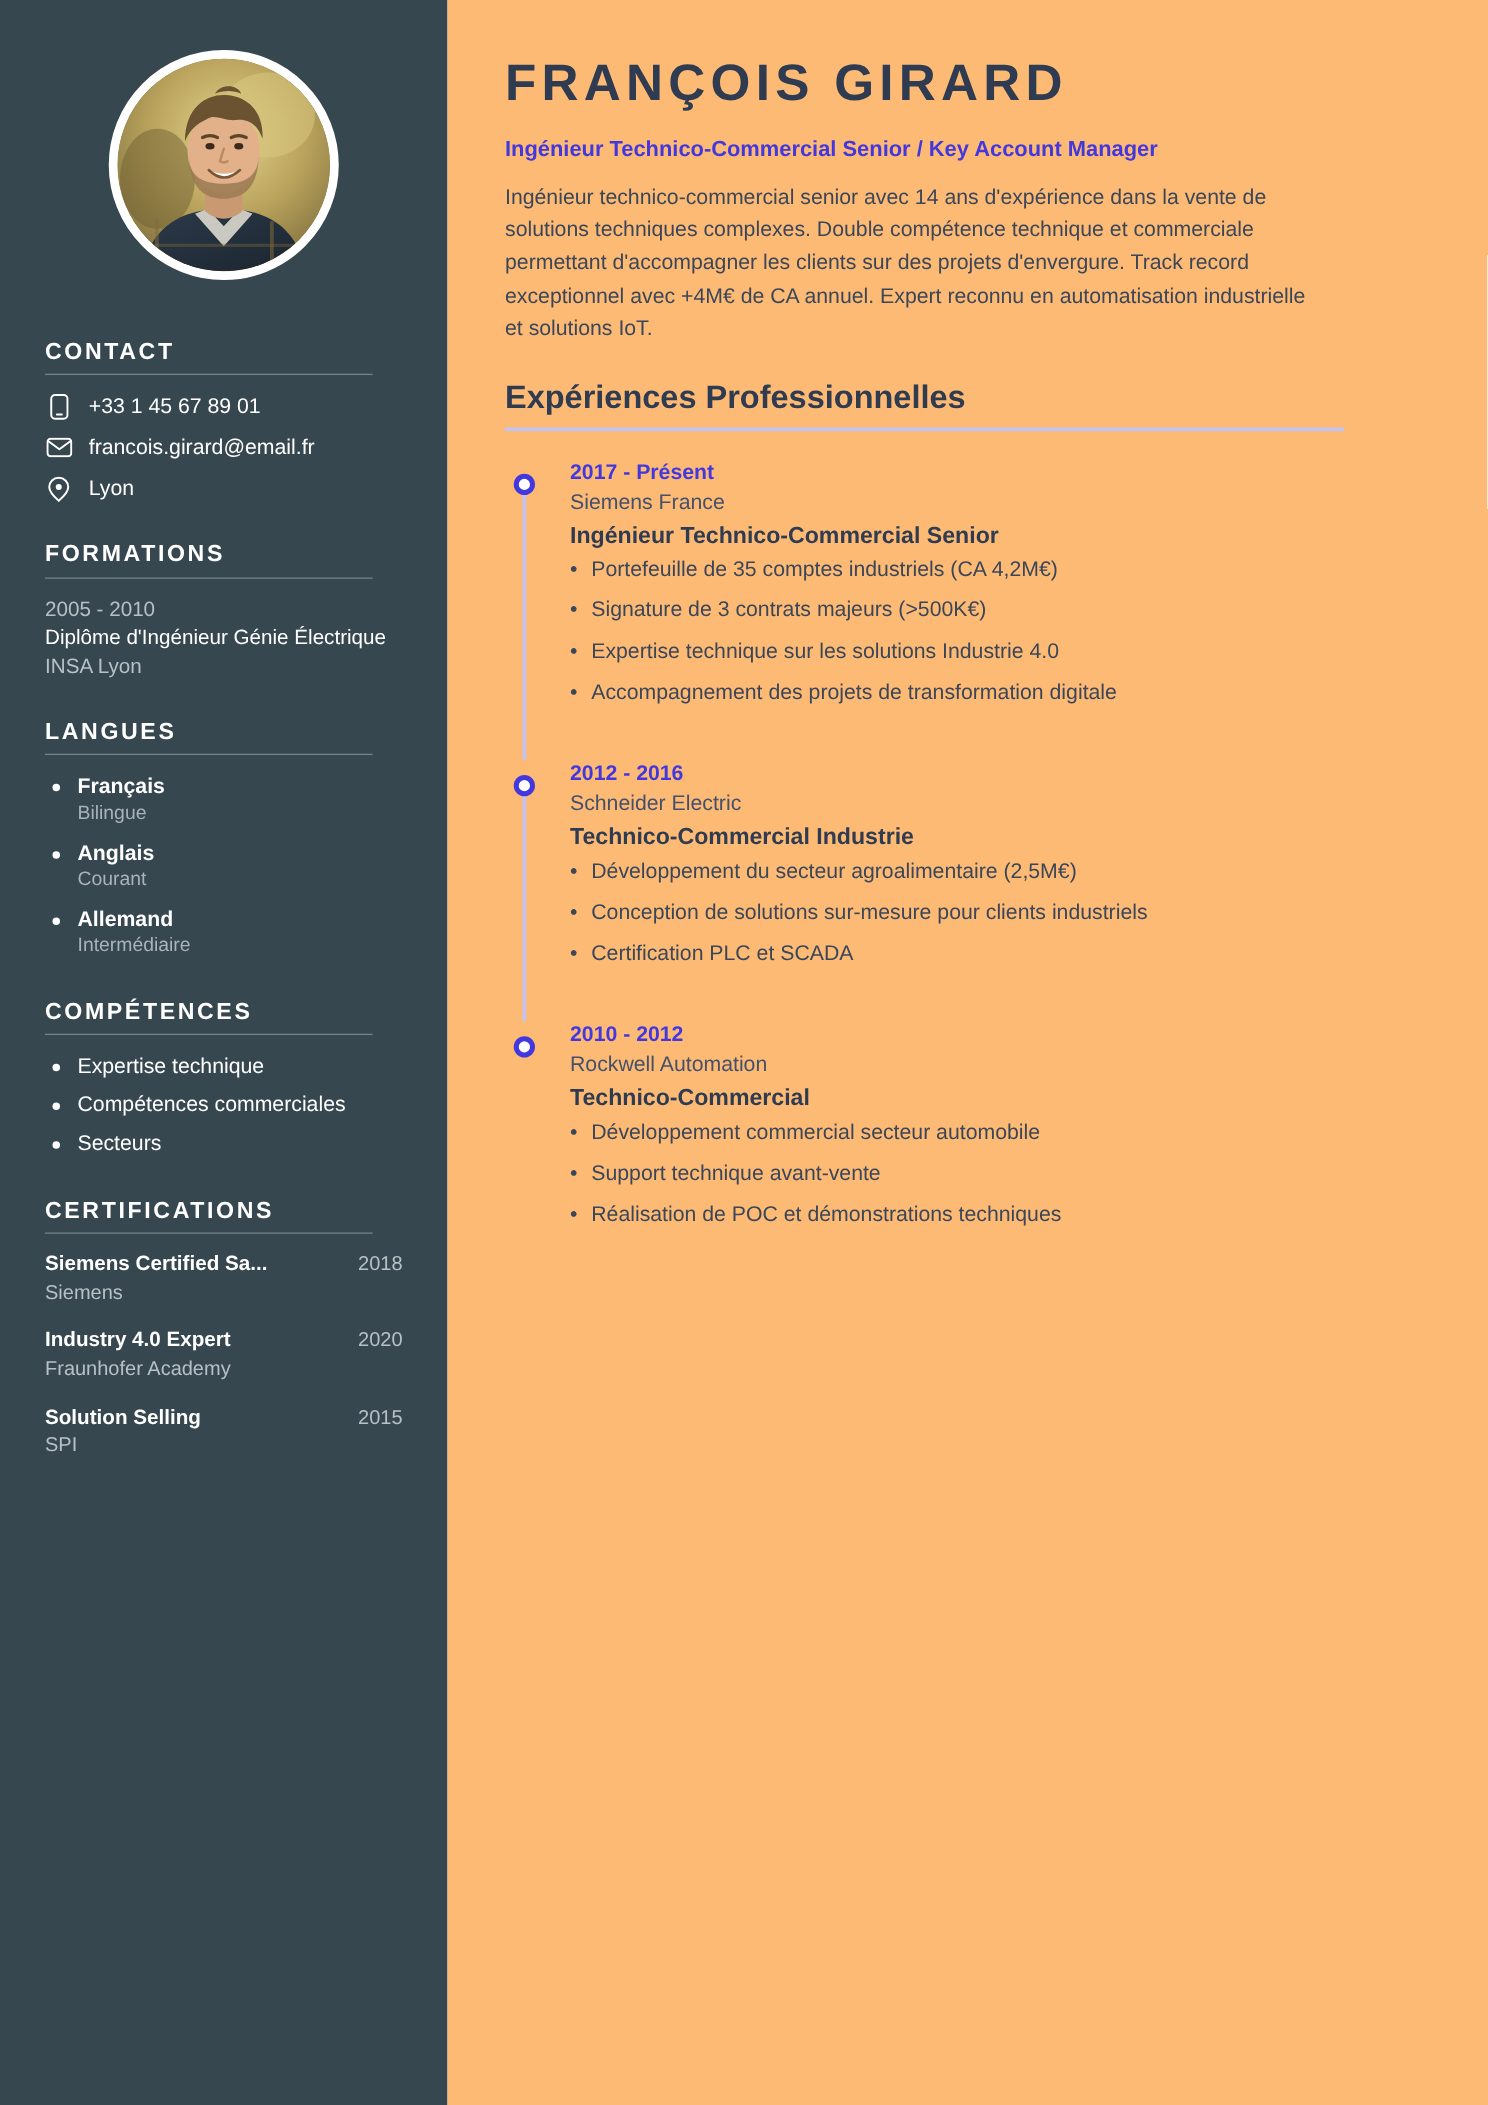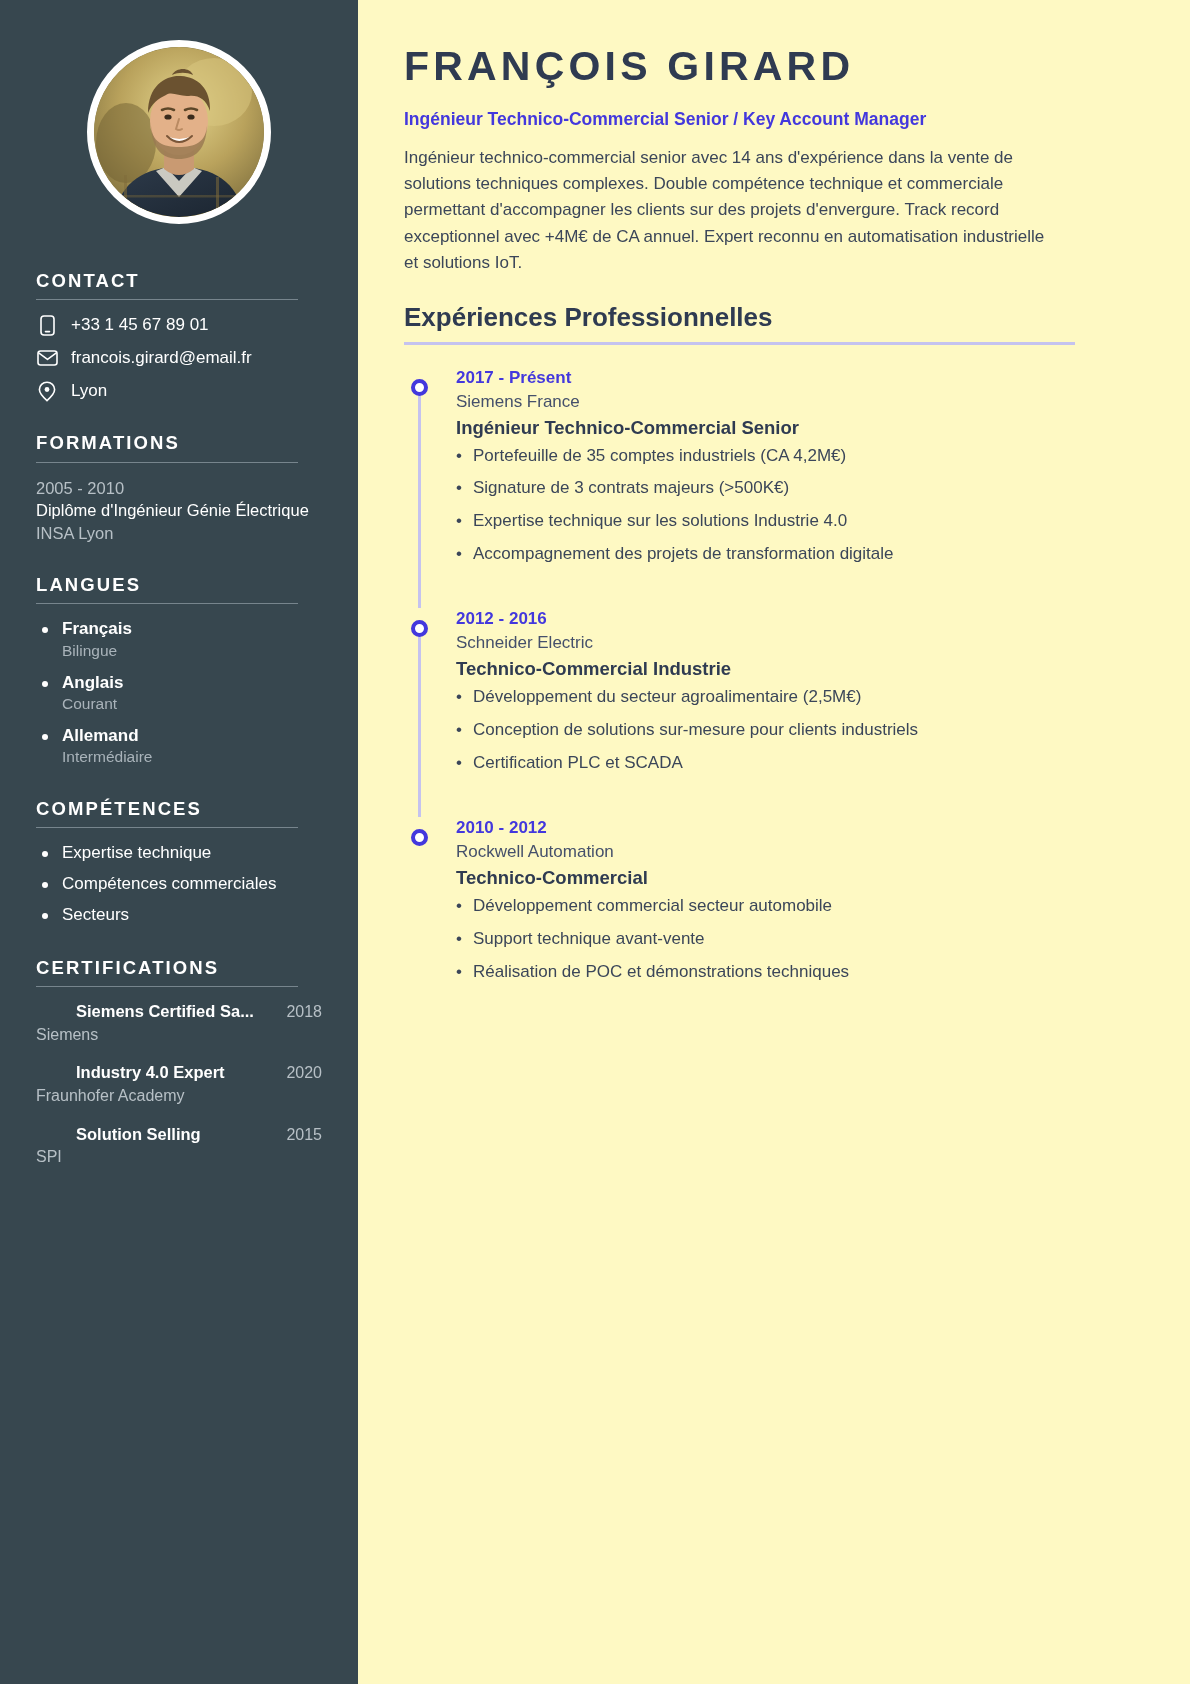--- a/index.html
+++ b/index.html
@@ -145,21 +145,20 @@
   }
   ul.lang-list > li { margin-bottom: 10px; }
 
   
   .cert-item { margin-bottom: 17px; }
   .cert-top {
     display: flex;
     justify-content: space-between;
     align-items: baseline;
     gap: 1px;
-    margin-left: 40px;
   }
   .cert-name {
     font-size: 16.5px;
     font-weight: bold;
     color: #ffffff;
     line-height: 1.3;
     white-space: nowrap;
     overflow: hidden;
     text-overflow: ellipsis;
     max-width: 212px;
@@ -175,21 +174,21 @@
     color: #b7c0c6;
     line-height: 1.35;
     margin-top: 1px;
   }
 
   
   .main {
     flex: 1;
     box-sizing: border-box;
     padding: 44px 115px 40px 46px;
-    background: #fef9c3;
+    background: #fdba74;
   }
   .cv-name {
     font-size: 41px;
     font-weight: bold;
     letter-spacing: 4.2px;
     color: #2f3b51;
     margin: 0 0 18px 0;
     line-height: 1.12;
   }
   .cv-role {

